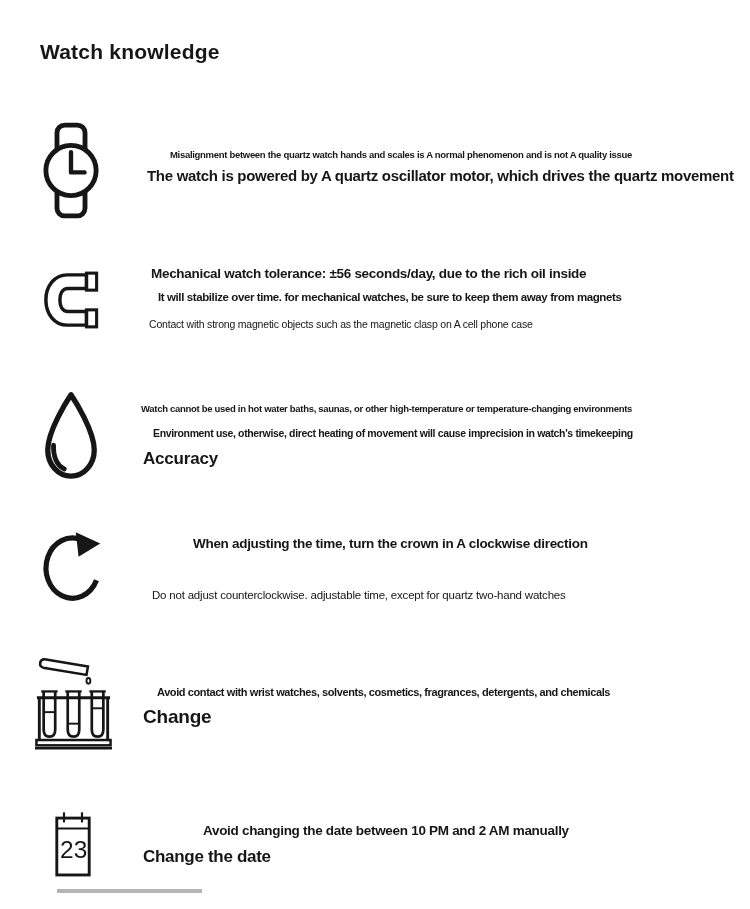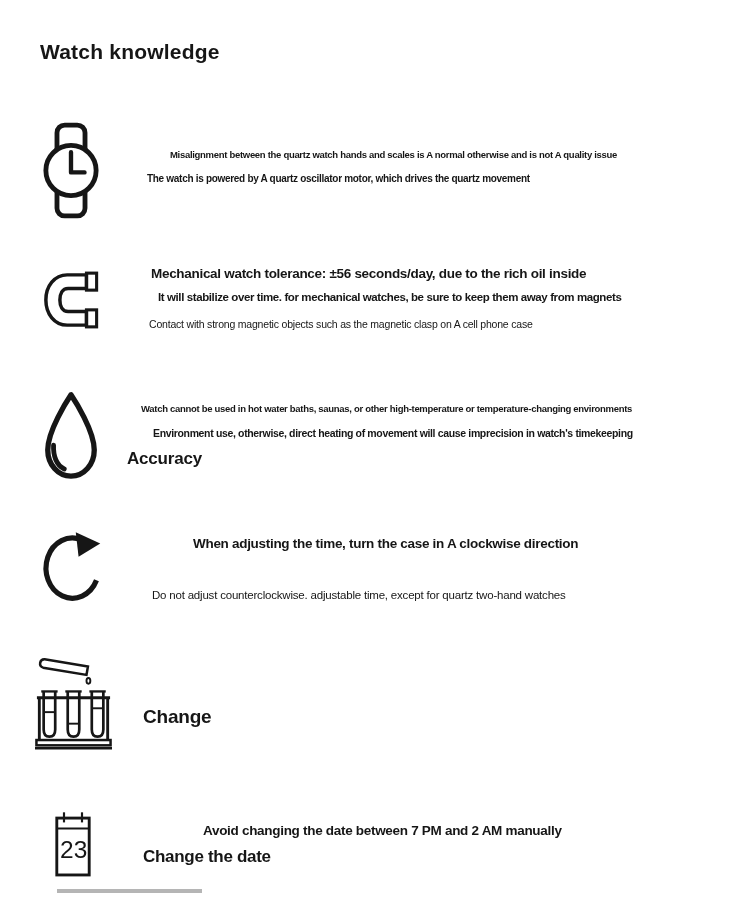--- a/index.html
+++ b/index.html
@@ -39,51 +39,51 @@
 
   <h1 class="title" style="left:40px; top:34px; font-size:21px;">Watch knowledge</h1>
 
   <figure class="icon" style="left:42px; top:116px; width:58px; height:97px;">
     <svg viewBox="0 0 60 100" xmlns="http://www.w3.org/2000/svg">
       <rect x="15.5" y="3" width="29" height="94" rx="8" fill="none" stroke="currentColor" stroke-width="5"></rect>
       <circle cx="30" cy="50" r="26" fill="#ffffff" stroke="currentColor" stroke-width="5"></circle>
       <path d="M30 31 L30 52 L44 52" fill="none" stroke="currentColor" stroke-width="4.5" stroke-linecap="round" stroke-linejoin="round"></path>
     </svg>
   </figure>
-  <p class="ln b" style="left:170px; top:144px; font-size:9.5px; letter-spacing:-0.3px;">Misalignment between the quartz watch hands and scales is A normal otherwise and is not A quality issue</p>
-  <p class="ln b" style="left:147px; top:167px; font-size:10px; letter-spacing:-0.3px;">The watch is powered by A quartz oscillator motor, which drives the quartz movement</p>
+  <p class="ln b" style="left:170px; top:144px; font-size:9.5px; letter-spacing:-0.3px;">Misalignment between the quartz watch hands and scales is A normal phenomenon and is not A quality issue</p>
+  <p class="ln b" style="left:147px; top:161px; font-size:15px; letter-spacing:-0.3px;">The watch is powered by A quartz oscillator motor, which drives the quartz movement</p>
 
   <figure class="icon" style="left:42px; top:265px; width:58px; height:58px;">
     <svg viewBox="0 0 60 60" xmlns="http://www.w3.org/2000/svg">
       <path d="M46 4 H26 C13 4 4 15.5 4 30 C4 44.5 13 56 26 56 H46 V42 H27 C21 42 18.5 36.5 18.5 30 C18.5 23.5 21 18 27 18 H46 Z" fill="none" stroke="currentColor" stroke-width="3.6"></path>
       <rect x="46" y="2.2" width="10.5" height="17.6" fill="none" stroke="currentColor" stroke-width="3.2"></rect>
       <rect x="46" y="40.2" width="10.5" height="17.6" fill="none" stroke="currentColor" stroke-width="3.2"></rect>
     </svg>
   </figure>
   <p class="ln b" style="left:151px; top:260px; font-size:13.5px; letter-spacing:-0.3px;">Mechanical watch tolerance: ±56 seconds/day, due to the rich oil inside</p>
   <p class="ln" style="left:149px; top:312px; font-size:10.5px; letter-spacing:-0.2px;">Contact with strong magnetic objects such as the magnetic clasp on A cell phone case</p>
   <p class="ln b" style="left:158px; top:285px; font-size:11.5px; letter-spacing:-0.4px;">It will stabilize over time. for mechanical watches, be sure to keep them away from magnets</p>
 
   <figure class="icon" style="left:40px; top:383px; width:62px; height:93px;">
     <svg viewBox="0 0 64 94" xmlns="http://www.w3.org/2000/svg">
       <path d="M32 5 C28 11 8 42 8 62 C8 77 18.7 89 32 89 C45.3 89 56 77 56 62 C56 42 36 11 32 5 Z" fill="none" stroke="currentColor" stroke-width="5.5" stroke-linejoin="round"></path>
       <path d="M14 57 C13.5 68 17 78 25 81.5" fill="none" stroke="currentColor" stroke-width="5" stroke-linecap="round"></path>
     </svg>
   </figure>
   <p class="ln b" style="left:141px; top:398px; font-size:9.5px; letter-spacing:-0.3px;">Watch cannot be used in hot water baths, saunas, or other high-temperature or temperature-changing environments</p>
   <p class="ln b" style="left:153px; top:421px; font-size:10.5px; letter-spacing:-0.35px;">Environment use, otherwise, direct heating of movement will cause imprecision in watch's timekeeping</p>
-  <p class="ln b" style="left:127px; top:443px; font-size:17px; letter-spacing:-0.2px;">Accuracy</p>
+  <p class="ln b" style="left:143px; top:443px; font-size:17px; letter-spacing:-0.2px;">Accuracy</p>
 
   <figure class="icon" style="left:40px; top:525px; width:64px; height:76px;">
     <svg viewBox="0 0 68 80" xmlns="http://www.w3.org/2000/svg">
       <path d="M44 9 A28 32 0 1 0 60 52" fill="none" stroke="currentColor" stroke-width="5.5"></path>
       <path d="M38 1 L64 13 L41 27 Z" fill="currentColor"></path>
     </svg>
   </figure>
-  <p class="ln b" style="left:193px; top:530px; font-size:13.5px; letter-spacing:-0.3px;">When adjusting the time, turn the case in A clockwise direction</p>
+  <p class="ln b" style="left:193px; top:530px; font-size:13.5px; letter-spacing:-0.3px;">When adjusting the time, turn the crown in A clockwise direction</p>
   <p class="ln" style="left:152px; top:583px; font-size:11.5px; letter-spacing:-0.2px;">Do not adjust counterclockwise. adjustable time, except for quartz two-hand watches</p>
 
   <figure class="icon" style="left:35px; top:648px; width:77px; height:97px;">
     <svg viewBox="0 0 80 100" xmlns="http://www.w3.org/2000/svg">
       <g fill="none" stroke="currentColor">
         <path stroke-width="2.6" d="M55 12.5 L10 5 A4.5 4.5 0 0 0 8.5 13.8 L53.5 21.3 Z"></path>
         <ellipse cx="55.5" cy="27.5" rx="2" ry="3" stroke-width="2"></ellipse>
         <path stroke-width="3" d="M2 45 H78"></path>
         <path stroke-width="3" d="M4.5 45 V89"></path>
         <path stroke-width="3" d="M75.5 45 V89"></path>
@@ -94,28 +94,29 @@
         <path stroke-width="2" d="M9 60 H21"></path>
         <path stroke-width="2.8" d="M34 38.5 V78 Q34 85.5 40 85.5 Q46 85.5 46 78 V38.5"></path>
         <path stroke-width="2.4" d="M31.5 38.5 H48.5"></path>
         <path stroke-width="2" d="M34 72 H46"></path>
         <path stroke-width="2.8" d="M59 38.5 V78 Q59 85.5 65 85.5 Q71 85.5 71 78 V38.5"></path>
         <path stroke-width="2.4" d="M56.5 38.5 H73.5"></path>
         <path stroke-width="2" d="M59 56 H71"></path>
       </g>
     </svg>
   </figure>
+  <p class="ln b" style="left:157px; top:680px; font-size:11px; letter-spacing:-0.4px;">Avoid contact with wrist watches, solvents, cosmetics, fragrances, detergents, and chemicals</p>
   <p class="ln b" style="left:143px; top:700px; font-size:19px; letter-spacing:-0.2px;">Change</p>
 
   <figure class="icon" style="left:55px; top:792px; width:36px; height:92px;">
     <svg viewBox="0 0 50 92" xmlns="http://www.w3.org/2000/svg">
       <rect x="2.5" y="10" width="45" height="79" fill="none" stroke="currentColor" stroke-width="4"></rect>
       <path d="M2.5 24.5 H47.5" stroke="currentColor" stroke-width="3"></path>
       <path d="M12.5 2 V16" stroke="currentColor" stroke-width="3"></path>
       <path d="M37.5 2 V16" stroke="currentColor" stroke-width="3"></path>
       <text x="7" y="66" font-size="34" fill="currentColor">23</text>
     </svg>
   </figure>
   <div class="shadow-bar" style="left:57px; top:883px; width:145px; height:3.5px;"></div>
-  <p class="ln b" style="left:203px; top:817px; font-size:13.5px; letter-spacing:-0.3px;">Avoid changing the date between 7 PM and 2 AM manually</p>
+  <p class="ln b" style="left:203px; top:817px; font-size:13.5px; letter-spacing:-0.3px;">Avoid changing the date between 10 PM and 2 AM manually</p>
   <p class="ln b" style="left:143px; top:841px; font-size:17px; letter-spacing:-0.3px;">Change the date</p>
 
 </main>
 
 </body></html>

